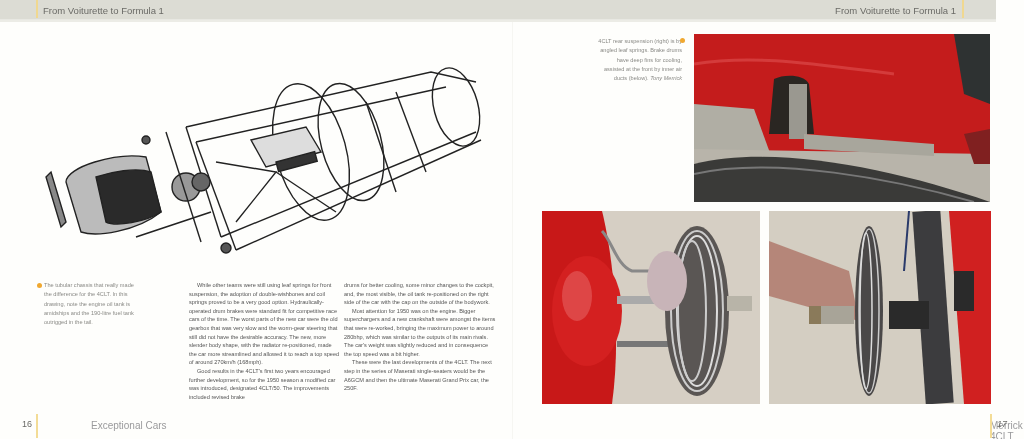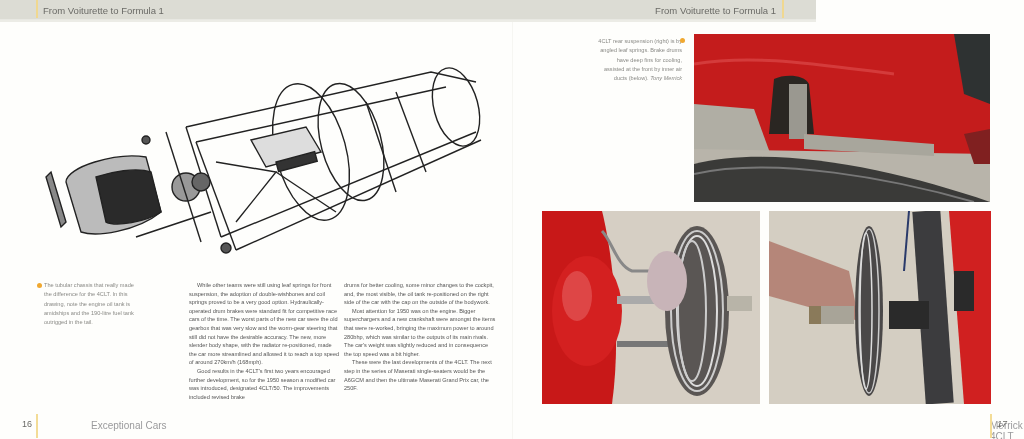--- a/index.html
+++ b/index.html
@@ -1,19 +1,19 @@
 <!DOCTYPE html>
 <html><head>
 <meta charset="utf-8">
 <style>
   * { margin:0; padding:0; box-sizing:border-box; }
   html, body { width:1024px; height:439px; overflow:hidden; background:#fefefc; }
   body { font-family: "Liberation Sans", "DejaVu Sans", sans-serif; color:#4a4a4a; position:relative; }
 
-  .header-bar { position:absolute; left:0; top:0; width:816px; height:20px; background:#dcdcd4; border-bottom:1px solid #e8e8e2; }
+  .header-bar { position:absolute; left:0; top:0; width:996px; height:20px; background:#dcdcd4; border-bottom:1px solid #e8e8e2; }
   .header-bar::after { content:""; position:absolute; left:0; right:0; top:20px; height:2px; background:#ececE6; }
   .running-head { position:absolute; top:5px; font-size:9.5px; color:#6a6a66; white-space:nowrap; }
   .running-head.left { left:43px; }
   .running-head.right { right:40px; }
   .accent-bar { position:absolute; top:0; width:2px; height:18px; background:#f0d890; }
   .accent-bar.left { left:36px; }
   .accent-bar.right { right:32px; }
 
   .spine { position:absolute; left:512px; top:22px; width:1px; height:417px; background:#f6f6f2; }
 

